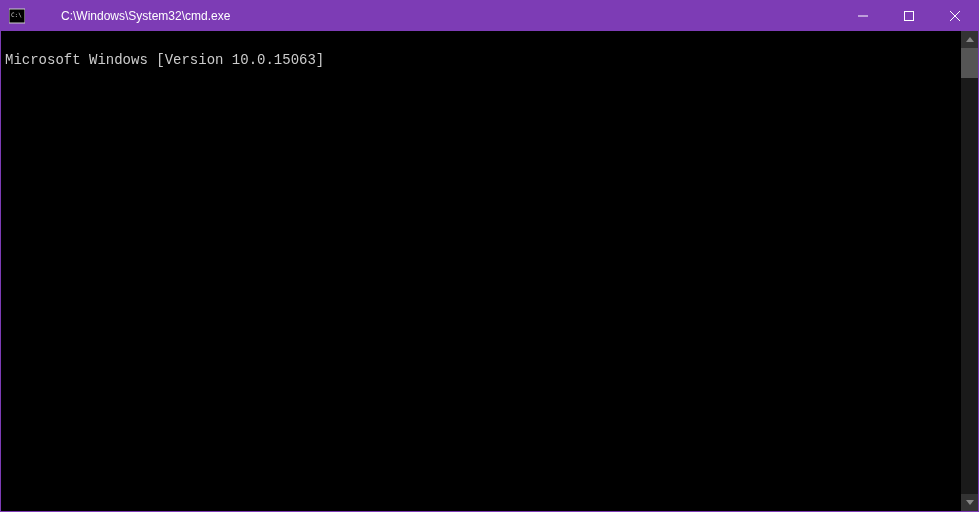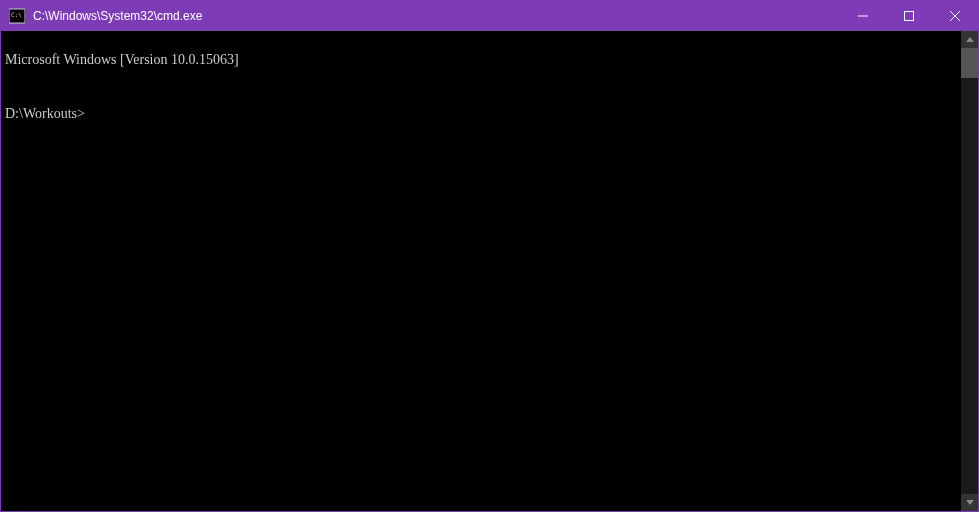--- a/index.html
+++ b/index.html
@@ -16,20 +16,21 @@
       border: 1px solid #7d3cb5;
     }
     .titlebar {
       height: 30px;
       background: #7d3cb5;
       display: flex;
       align-items: center;
       color: #fff;
       font-size: 12px;
       user-select: none;
+      gap: 28px;
     }
     .titlebar-icon {
       width: 16px;
       height: 16px;
       margin: 0 6px 0 8px;
       display: flex;
       align-items: center;
       justify-content: center;
     }
     .titlebar-title {
@@ -58,21 +59,21 @@
       background: #000;
     }
     .console {
       position: absolute;
       top: 0;
       left: 0;
       right: 17px;
       bottom: 0;
       background: #000;
       color: #cccccc;
-      font-family: Liberation Serif, serif;
+      font-family: Liberation Mono, monospace;
       font-size: 14px;
       line-height: 18px;
       padding: 2px 2px 0 4px;
       white-space: pre;
       overflow: hidden;
     }
     .console .line {
       display: block;
     }
     .scrollbar {
@@ -138,21 +139,20 @@
         <line x1="10" y1="0" x2="0" y2="10" stroke="#fff" stroke-width="1"></line>
       </svg>
     </div>
   </div>
 </div>
 
 <div class="content-wrap">
   <div class="console">
 <span class="line">Microsoft Windows [Version 10.0.15063]</span>
 <span class="line"></span>
-<span class="line">D:\Workouts&gt;</span>
   </div>
   <div class="scrollbar">
     <div class="scroll-arrow">
       <svg width="8" height="5" viewBox="0 0 8 5">
         <polygon points="4,0 8,5 0,5" fill="#888"></polygon>
       </svg>
     </div>
     <div class="scroll-track">
       <div class="scroll-thumb"></div>
     </div>

